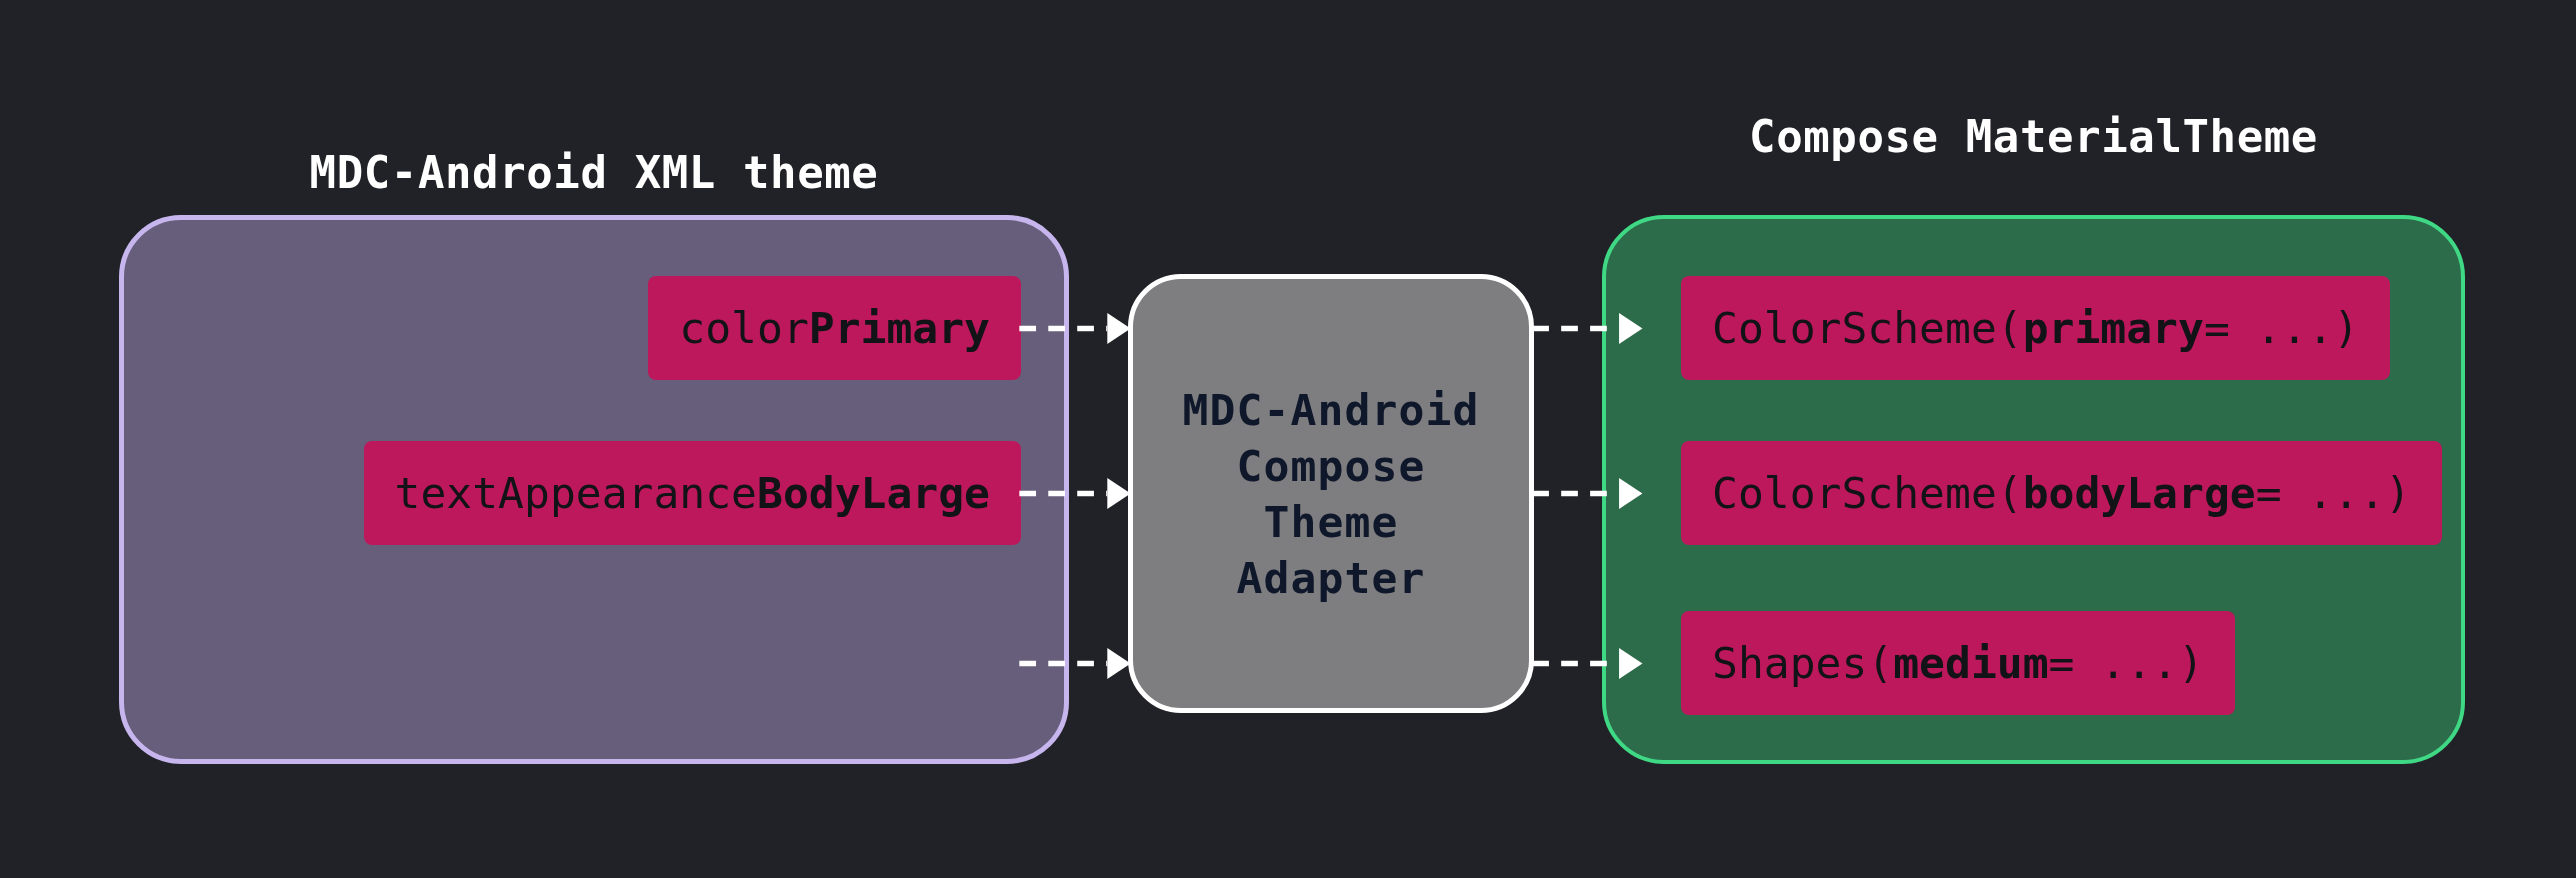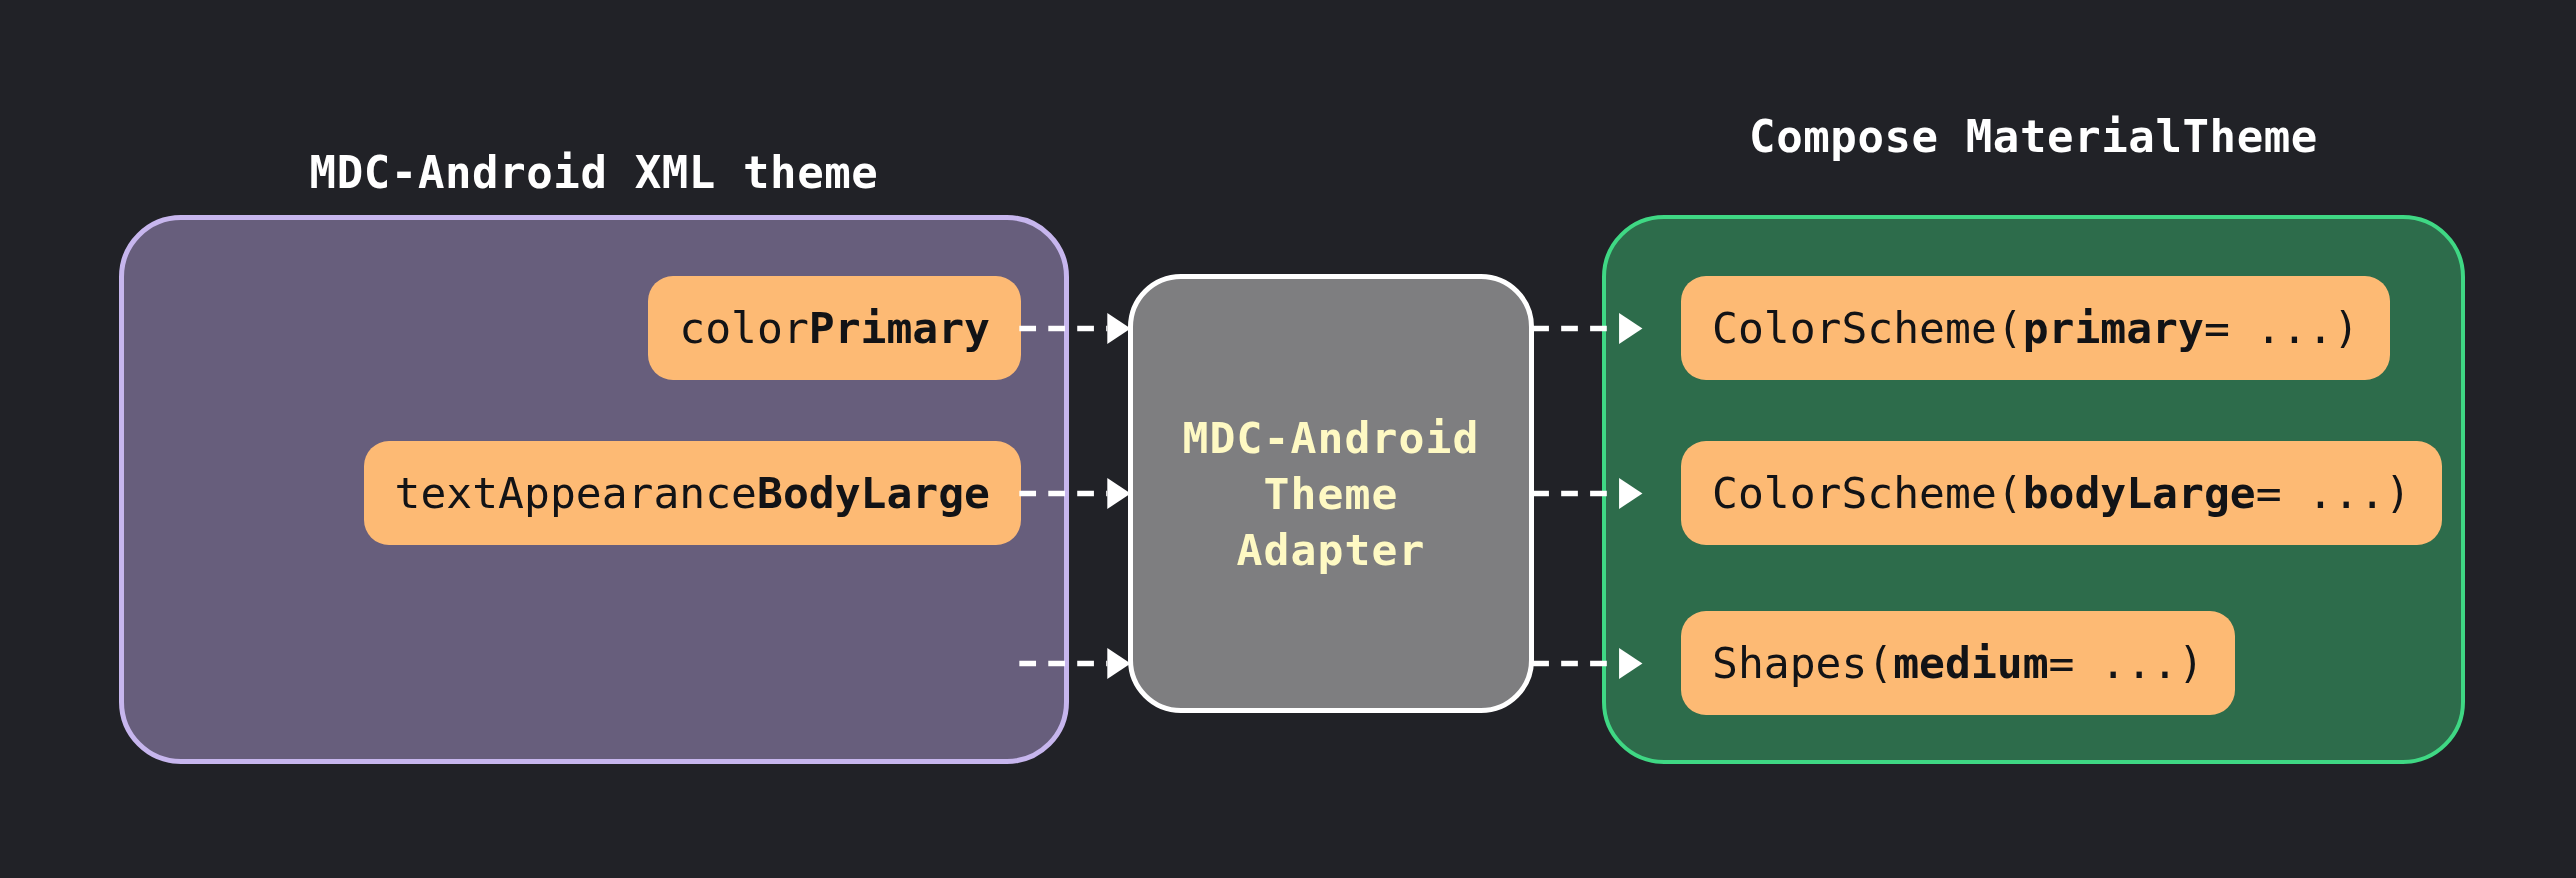--- a/index.html
+++ b/index.html
@@ -47,33 +47,33 @@
     background:#7E7E80;
     border:5px solid #ffffff;
     border-radius:53px;
     box-sizing:border-box;
     display:flex;
     flex-direction:column;
     align-items:center;
     justify-content:center;
   }
   .adapter-line{
-    color:#fef9c3;
+    color:#0f172a;
     font-size:43px;
     font-weight:bold;
     line-height:56px;
     letter-spacing:1.1px;
     white-space:nowrap;
     text-align:center;
   }
   .pill{
     position:absolute;
     height:104px;
-    border-radius:25px;
-    background:#fdba74;
+    border-radius:8px;
+    background:#be185d;
     display:flex;
     align-items:center;
     padding:0 31px;
     font-size:43px;
     color:#121316;
     white-space:nowrap;
     box-sizing:border-box;
   }
   .pill .b{font-weight:bold;}
   .pill-left{right:1555px;}
@@ -95,20 +95,21 @@
 <div id="canvas">
 
   <div id="title-left" class="panel-title">MDC-Android XML theme</div>
   <div id="title-right" class="panel-title">Compose MaterialTheme</div>
 
   <div id="panel-left" class="panel"></div>
   <div id="panel-right" class="panel"></div>
 
   <div id="adapter-box">
     <div class="adapter-line">MDC-Android</div>
+    <div class="adapter-line">Compose</div>
     <div class="adapter-line">Theme</div>
     <div class="adapter-line">Adapter</div>
   </div>
 
   <div class="pill pill-left row1">
     <span>color</span>
       <span class="b">Primary</span>
       <span></span>
   </div>
   <div class="pill pill-left row2">

